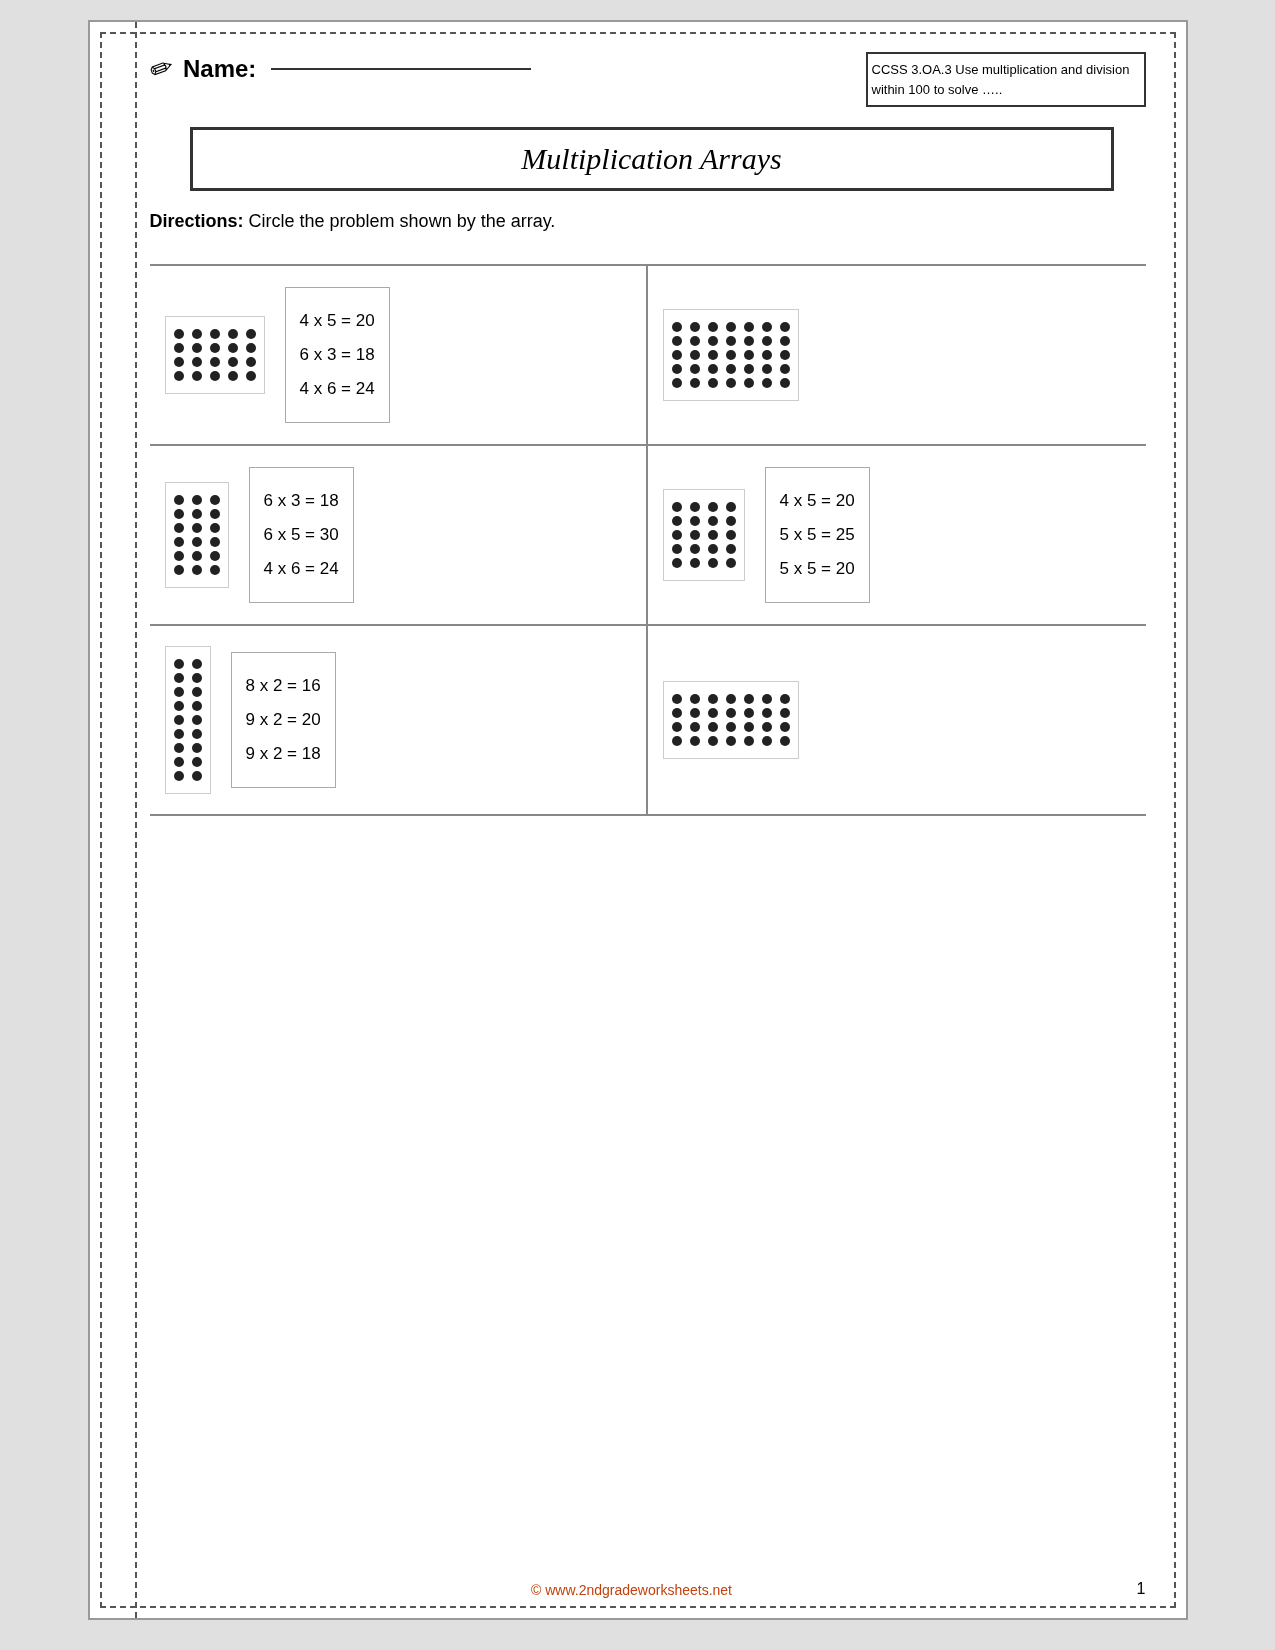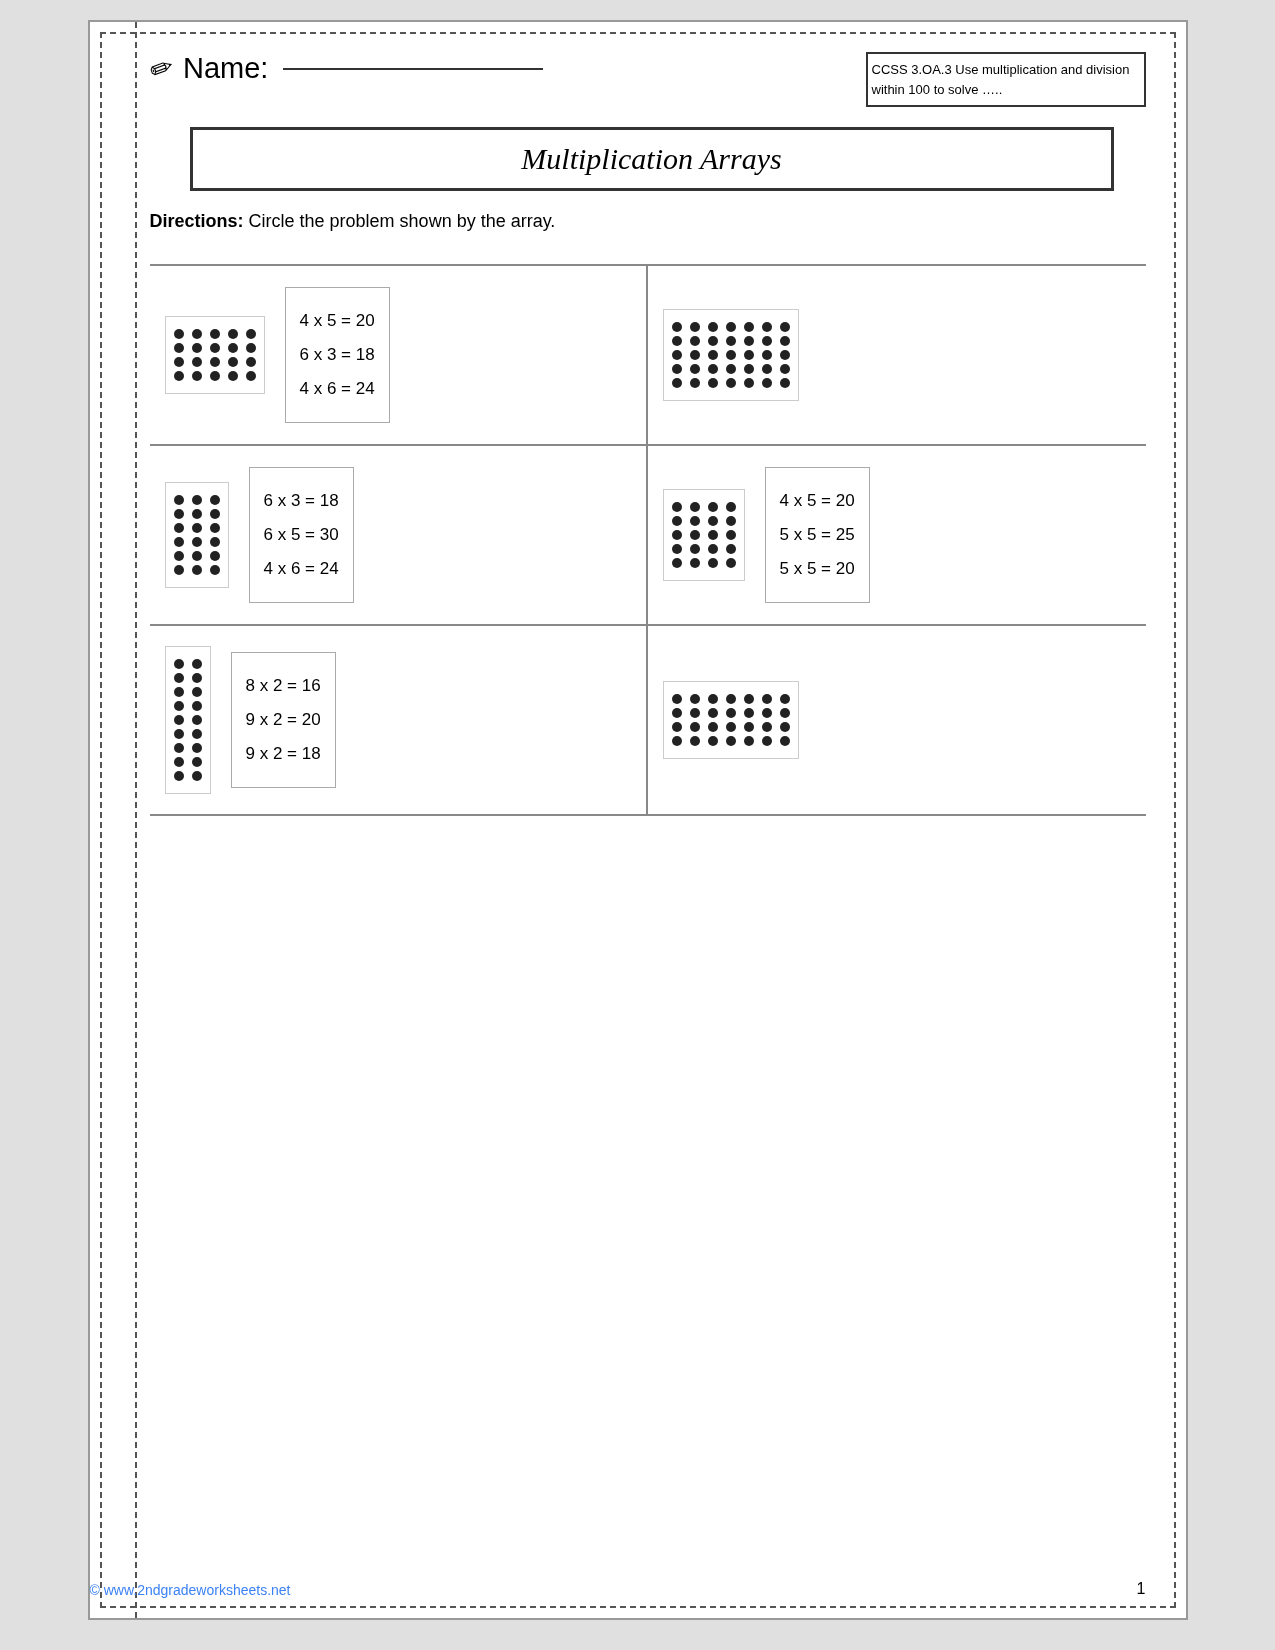--- a/index.html
+++ b/index.html
@@ -49,22 +49,22 @@
       display: flex;
       align-items: center;
       gap: 10px;
     }
     .pencil-icon {
       font-size: 28px;
       transform: rotate(-20deg);
       display: inline-block;
     }
     .name-label {
-      font-size: 29px;
-      font-weight: normal;
+      font-size: 24px;
+      font-weight: bold;
       font-family: Arial, sans-serif;
     }
     .name-line {
       border-bottom: 2px solid #333;
       width: 260px;
       display: inline-block;
       margin-left: 5px;
     }
     .standard-box {
       border: 2px solid #333;
@@ -142,24 +142,25 @@
       font-family: Arial, sans-serif;
       line-height: 2;
     }
 
     
     .footer {
       position: absolute;
       bottom: 20px;
       left: 0; right: 12px;
       display: flex;
+      justify-content: center;
       align-items: center;
       font-size: 14px;
       font-family: Arial, sans-serif;
-      color: #3b82f6;
+      color: #c2410c;
     }
     .page-number {
       position: absolute;
       bottom: 20px;
       right: 40px;
       font-size: 16px;
       font-family: Arial, sans-serif;
     }
   </style>
 </head>

